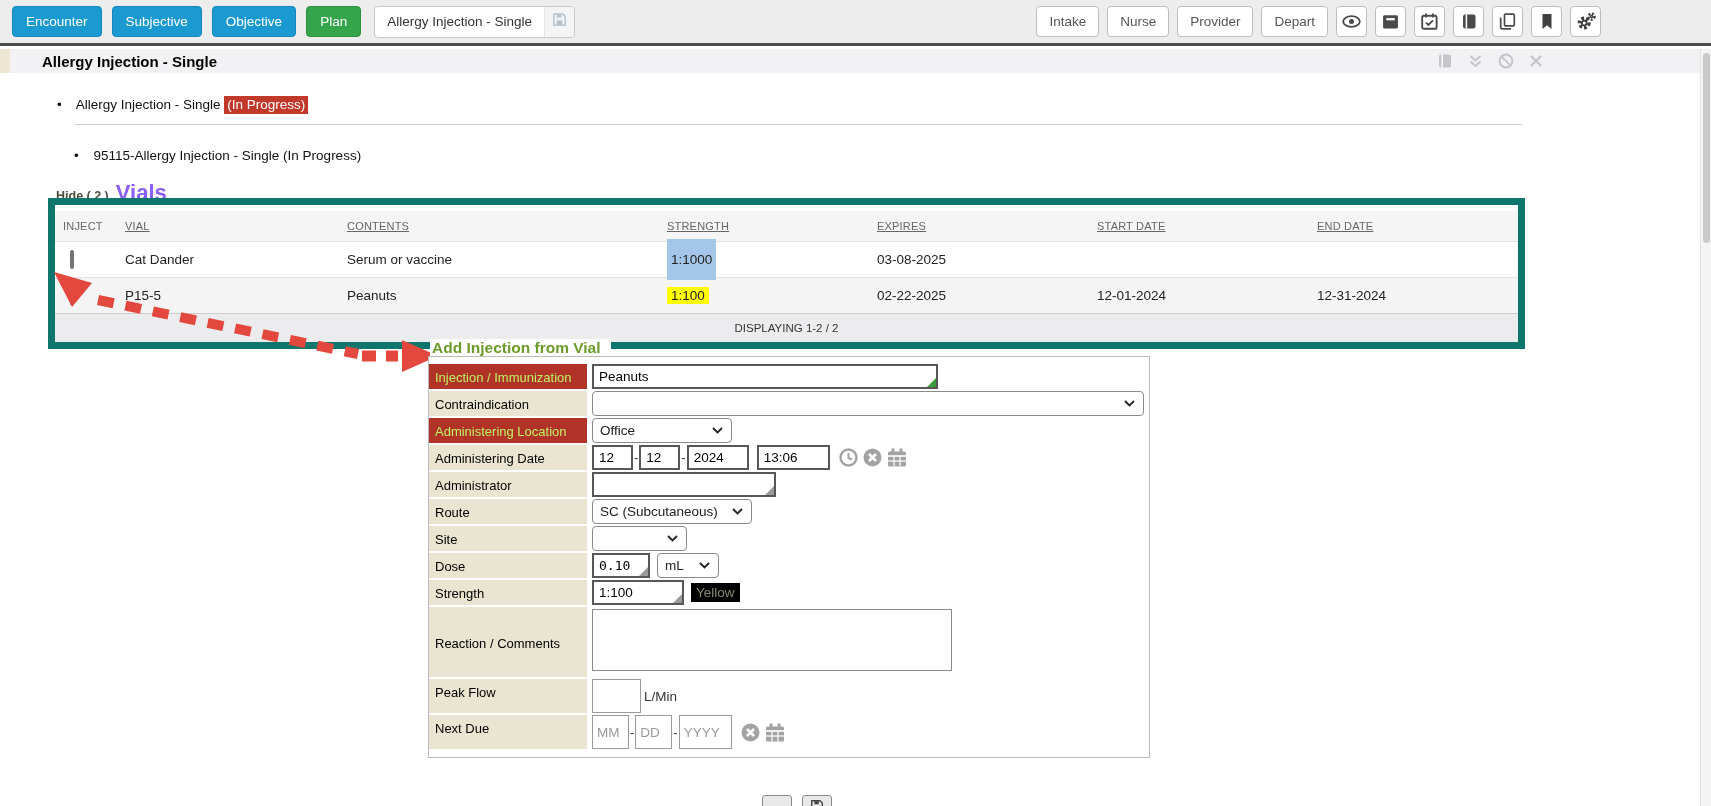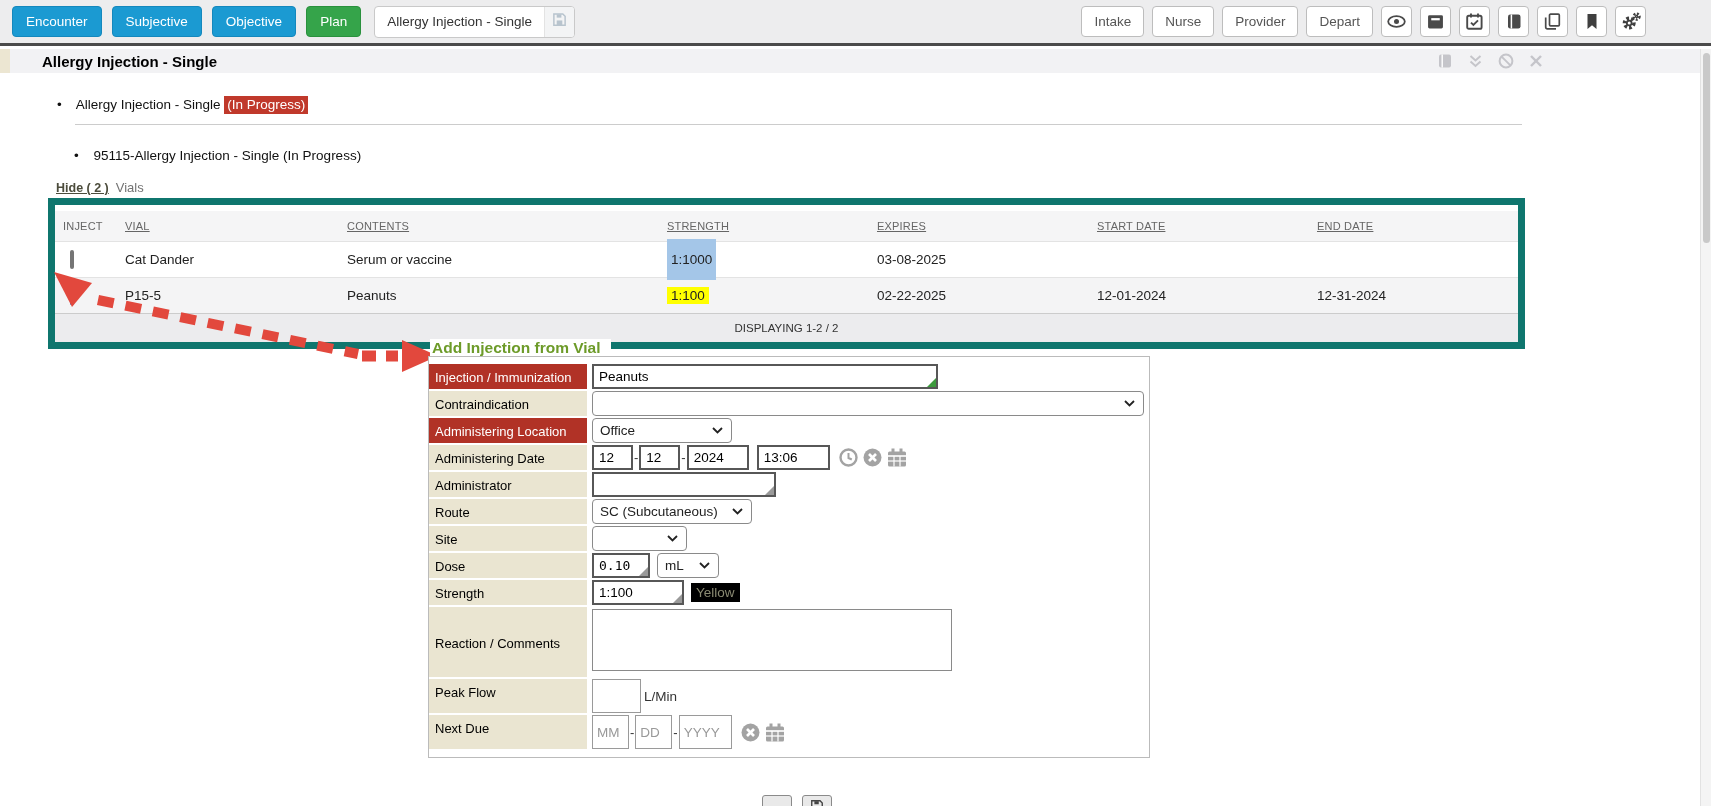--- a/index.html
+++ b/index.html
@@ -13,21 +13,21 @@
              display:flex; align-items:center; padding-left:12px; }
   .nav-btn { background:#1b9ad2; color:#fff; border:1px solid #1488bd; border-radius:4px;
              font-size:13.5px; padding:7px 13px; margin-right:10px; cursor:pointer;
              font-family:inherit; }
   .nav-btn.active { background:#35a44a; border-color:#2a913d; }
   .tpl-box { display:flex; align-items:stretch; background:#fff; border:1px solid #c9c9c9;
              border-radius:4px; overflow:hidden; height:32px; margin-left:3px; }
   .tpl-name { padding:7px 12px; font-size:13.5px; color:#333; white-space:nowrap; }
   .tpl-save { width:30px; background:#f3f4f5; display:flex; align-items:center;
               justify-content:center; border-left:1px solid #e3e3e3; cursor:pointer; }
-  .tb-right { margin-left:auto; margin-right:65px; display:flex; align-items:center; gap:8px;justify-content:space-between; }
+  .tb-right { margin-left:auto; margin-right:110px; display:flex; align-items:center; gap:8px;justify-content:space-between; }
   .stage-btn { background:#fff; border:1px solid #bdbdbd; border-radius:4px; color:#555;
                font-size:13.5px; padding:7px 12px; cursor:pointer; font-family:inherit; }
   .icon-btn { width:31px; height:31px; background:#fff; border:1px solid #bdbdbd;
               border-radius:4px; display:flex; align-items:center; justify-content:center;
               cursor:pointer; }
 
   
   .panel-header { position:absolute; left:0; top:49px; width:1711px; height:24px;
                   background:#f2f2f4; display:flex; align-items:center; padding-left:42px; }
   .panel-title { font-weight:bold; font-size:15px; color:#000; }
@@ -41,21 +41,21 @@
   .badge-inprogress { background:#c0392b; color:#fff; padding:1px 3px 2px 3px; }
   .hr1 { position:absolute; left:75px; top:124px; width:1447px; border-top:1px solid #ccc; }
 
   
   .vials-box { position:absolute; left:48px; top:198px; width:1477px; border:7px solid #0f766e;
                background:#fff; padding-top:6px; }
   .vials-title { position:absolute; left:53px; top:180px; background:#fff;
                  padding:0 9px 0 3px; display:flex; align-items:baseline; gap:7px; }
   .hide-link { font-size:12.5px; font-weight:bold; color:#4c4c3c; text-decoration:underline;
                cursor:pointer; }
-  .vials-word { font-size:13px; font-weight:normal; color:#737373; }
+  .vials-word { font-size:22px; font-weight:bold; color:#8b5cf6; }
   .vtable { width:100%; border-collapse:collapse; font-size:13.5px; }
   .vtable thead th { background:#f5f5f6; color:#666; font-size:11px; font-weight:normal;
                      text-align:left; padding:9px 8px; letter-spacing:.2px; }
   .vtable thead th .sortable { text-decoration:underline; cursor:pointer; }
   .vtable tbody td { padding:10px 8px; border-top:1px solid #e3e3e3; }
   .vtable tbody tr.alt td { background:#f4f4f5; }
   .vtable tfoot td { background:#ececee; border-top:1px solid #ccc; text-align:center;
                      font-size:11.5px; color:#333; padding:8px; }
   .cb { width:15px; height:15px; border:2px solid #757575; border-radius:2px; background:#fff;
         margin-left:7px; cursor:pointer; }
@@ -69,21 +69,21 @@
   .arrow-svg { position:absolute; left:40px; top:270px; pointer-events:none; }
 
   
   .form-box { position:absolute; left:428px; top:356px; width:722px; border:1px solid #bbb;
               background:#fff; padding:7px 0 8px 0; }
   .form-title { position:absolute; left:430px; top:339px; background:#fff;
                 padding:0 10px 0 2px; font-size:15.5px; font-weight:bold; color:#6d9b29; }
   .frow { display:flex; align-items:stretch; margin-bottom:2px; }
   .flabel { width:158px; flex-shrink:0; background:#eae5d1; color:#000; font-size:13px;
             padding:6px 5px 4px 6px; }
-  .flabel.req { background:#b13226; color:#ffffff; }
+  .flabel.req { background:#b13226; color:#bef264; }
   .fval { flex:1; display:flex; align-items:center; padding-left:5px; gap:7px; }
   .iw { position:relative; display:inline-block; }
   .iw::after { content:""; position:absolute; right:2px; bottom:2px; width:0; height:0;
                border-left:9px solid transparent; border-bottom:9px solid #9a9a9a; }
   .iw.green::after { border-bottom-color:#3d9a3d; }
   .inp { border:2px solid #575757; font-size:13.5px; padding:2px 5px; height:25px;
          font-family:inherit; background:#fff; width:100%; }
   .inp.mono { font-family:"DejaVu Sans Mono", monospace; font-size:13px; }
   .linp { border:1px solid #9a9a9a; font-size:13.5px; padding:2px 4px; height:34px;
           font-family:inherit; background:#fff; }

